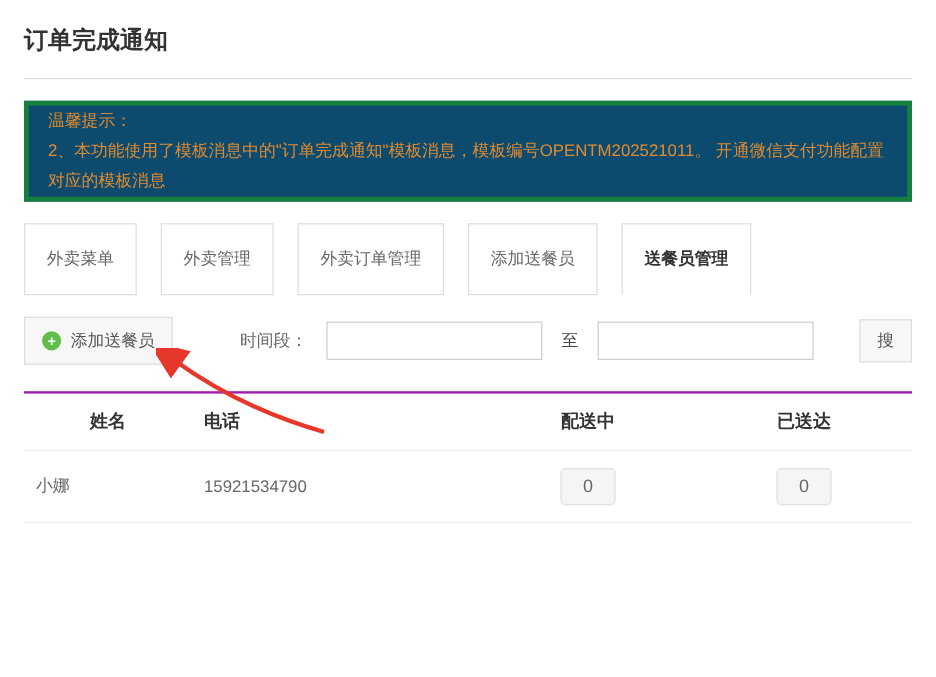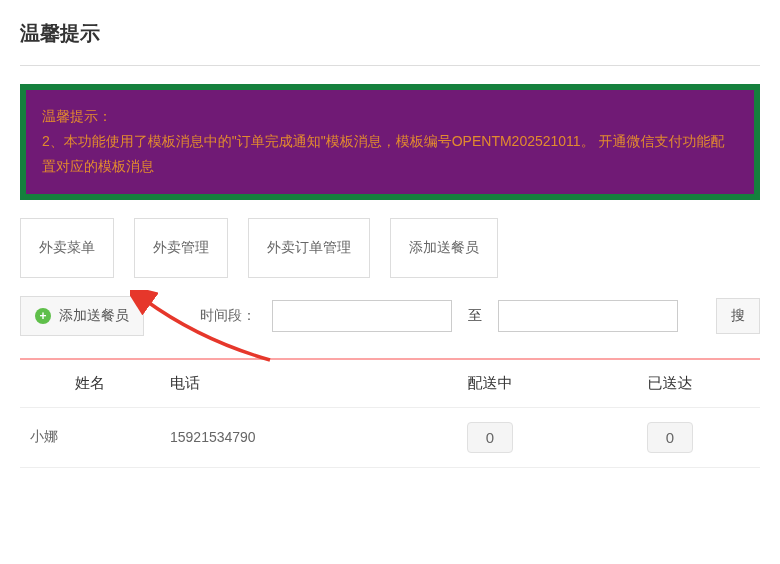--- a/index.html
+++ b/index.html
@@ -1,59 +1,60 @@
 <!DOCTYPE html>
 <html><head>
   <meta charset="utf-8">
   <style>
     * { box-sizing: border-box; margin: 0; padding: 0; }
     body { font-family: "Microsoft YaHei", Arial, sans-serif; font-size: 14px; color: #333; background: #fff; width: 780px; position: relative; }
     .page { padding: 20px 20px 0 20px; }
     .page-title { font-size: 20px; font-weight: bold; color: #333; margin-bottom: 18px; }
     .divider { border: none; border-top: 1px solid #ddd; margin-bottom: 18px; }
-    .tip-box { background: #701a75; border: 6px solid #15803d; padding: 14px 16px; margin-bottom: 18px; line-height: 1.8; }
+    .tip-box { background: #0c4a6e; border: 4px solid #15803d; padding: 0 16px; margin-bottom: 18px; line-height: 1.8; }
     .tip-title { color: #e28b2e; font-size: 14px; }
     .tip-line { color: #e28b2e; font-size: 14px; }
     .tabs { display: flex; gap: 20px; margin-bottom: 18px; }
     .tab { border: 1px solid #ddd; background: #fff; padding: 20px 18px; color: #666; font-size: 14px; cursor: pointer; }
     .tab.active { color: #333; font-weight: bold; border-bottom: 1px solid #fff; }
     .toolbar { display: flex; align-items: center; gap: 16px; margin-bottom: 22px; }
     .add-btn { display: inline-flex; align-items: center; gap: 8px; border: 1px solid #ddd; background: #f7f7f7; padding: 10px 14px; font-size: 14px; color: #555; cursor: pointer; }
     .add-icon { width: 16px; height: 16px; border-radius: 50%; background: #5fbf4a; color: #fff; display: inline-flex; align-items: center; justify-content: center; font-size: 12px; font-weight: bold; line-height: 1; }
     .time-label { color: #666; margin-left: 40px; }
     .time-input { border: 1px solid #ccc; height: 32px; width: 180px; padding: 0 6px; }
     .to-sep { color: #444; }
     .search-btn { border: 1px solid #ddd; background: #f7f7f7; padding: 8px 14px; font-size: 14px; color: #555; cursor: pointer; margin-left: auto; }
     .table { width: 100%; border-collapse: collapse; margin-top: 4px; }
-    .table th { font-weight: normal; color: #333; padding: 14px 10px; border-top: 2px solid #fca5a5; border-bottom: 1px solid #eee; text-align: center; font-size: 15px; }
+    .table th { font-weight: bold; color: #333; padding: 14px 10px; border-top: 2px solid #a21caf; border-bottom: 1px solid #eee; text-align: center; font-size: 15px; }
     .table th:first-child { text-align: center; }
     .table td { padding: 14px 10px; border-bottom: 1px solid #eee; color: #666; }
     .table td.name-cell { text-align: left; }
     .table td.phone-cell { text-align: left; }
     .count-cell { text-align: center; }
     .count-badge { display: inline-block; min-width: 46px; padding: 6px 14px; background: #f5f5f5; border: 1px solid #e0e0e0; border-radius: 4px; color: #666; font-size: 15px; }
     .arrow-annotation { position: absolute; left: 130px; top: 290px; pointer-events: none; }
   </style>
 </head>
 <body>
 
 <div class="page">
-  <h1 class="page-title">温馨提示</h1>
+  <h1 class="page-title">订单完成通知</h1>
   <hr class="divider">
 
   <div class="tip-box">
     <div class="tip-title">温馨提示：</div>
     <div class="tip-line">2、本功能使用了模板消息中的"订单完成通知"模板消息，模板编号OPENTM202521011。 开通微信支付功能配置对应的模板消息</div>
   </div>
 
   <div class="tabs">
     <div class="tab">外卖菜单</div>
     <div class="tab">外卖管理</div>
     <div class="tab">外卖订单管理</div>
     <div class="tab">添加送餐员</div>
+    <div class="tab active">送餐员管理</div>
   </div>
 
   <div class="toolbar">
     <button class="add-btn">
       <span class="add-icon">+</span>
       <span>添加送餐员</span>
     </button>
     <span class="time-label">时间段：</span>
     <input class="time-input" type="text" value="" style="">
     <span class="to-sep">至</span>

